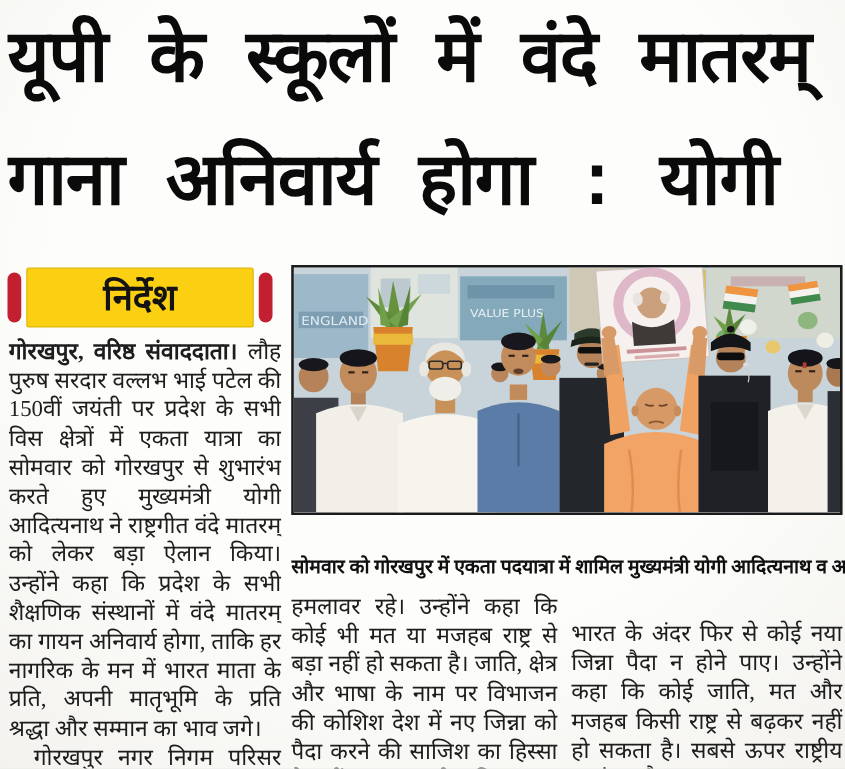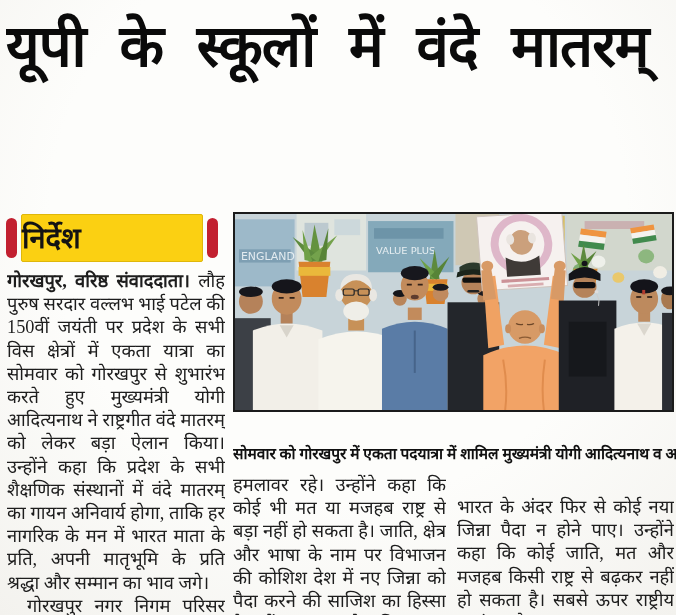--- a/index.html
+++ b/index.html
@@ -18,21 +18,21 @@
   }
   .headline .hl{display:block;font-size:58px;line-height:98px;white-space:nowrap;overflow:hidden;font-family:Liberation Mono, monospace;}
   
   .kicker{
     position:absolute;left:6px;top:214px;width:212px;height:48px;
     display:flex;align-items:center;gap:4px;
   }
   .kicker-bar{width:11px;height:40px;border-radius:6px;background:#c22030;flex:0 0 auto;}
   .kicker-box{
     flex:1;height:46px;background:#fbd012;border:1px solid #dfb70a;border-radius:2px;
-    display:flex;align-items:center;justify-content:flex-start;
+    display:flex;align-items:center;justify-content:center;
   }
   .kicker-box span{
     font-family:"DejaVu Sans", sans-serif;font-weight:900;font-size:29px;color:#131313;line-height:1;
   }
   
   .bodytext{font-size:18.3px;line-height:23.2px;text-align:justify;color:#1d1d1d;}
   .bodytext p{margin:0;}
   .bodytext .indent{text-indent:20px;}
   .byline{font-weight:bold;}
   .col-left{position:absolute;left:7px;top:270px;width:218px;height:345px;overflow:hidden;}
@@ -50,20 +50,21 @@
     white-space:nowrap;overflow:hidden;
   }
 </style>
 </head>
 <body>
 
 <div class="page">
 
   <h1 class="headline" style="margin:0;">
     <span class="hl">यूपी के स्कूलों में वंदे मातरम्</span>
+    <span class="hl">गाना अनिवार्य होगा : योगी</span>
   </h1>
 
   <div class="kicker">
     <span class="kicker-bar"></span>
     <span class="kicker-box">
       <span>निर्देश</span>
     </span>
     <span class="kicker-bar"></span>
   </div>
 

